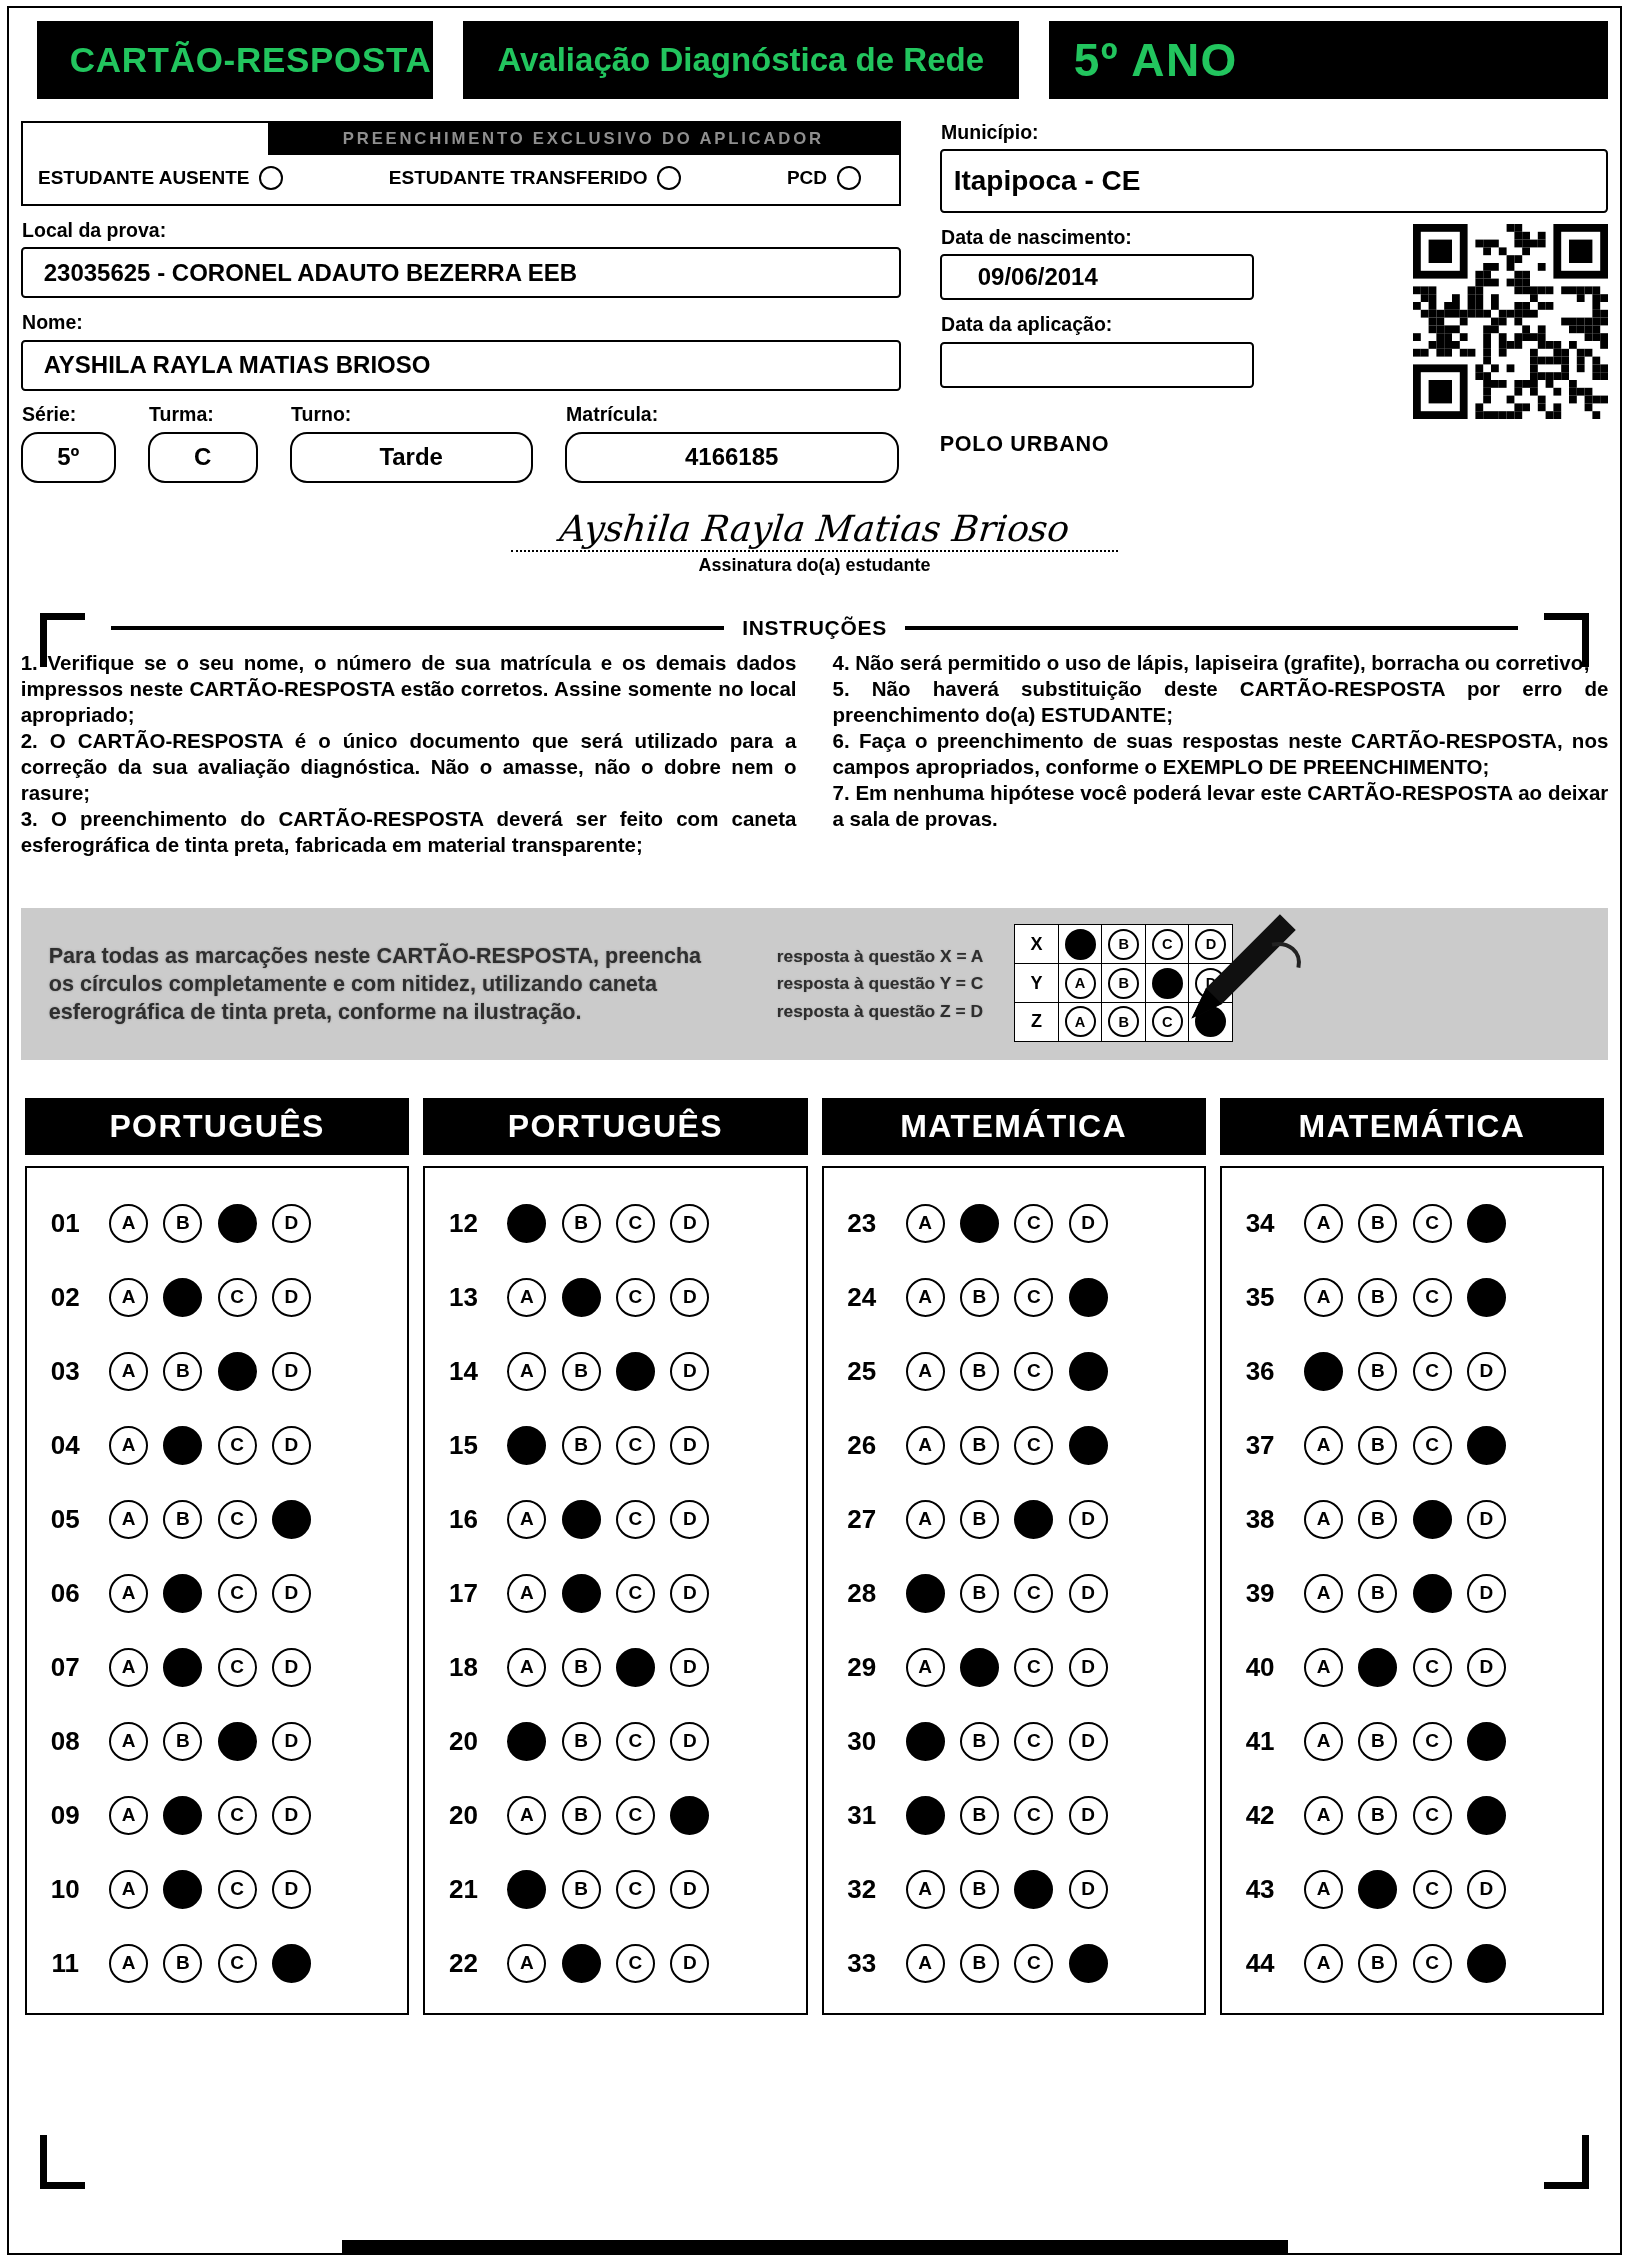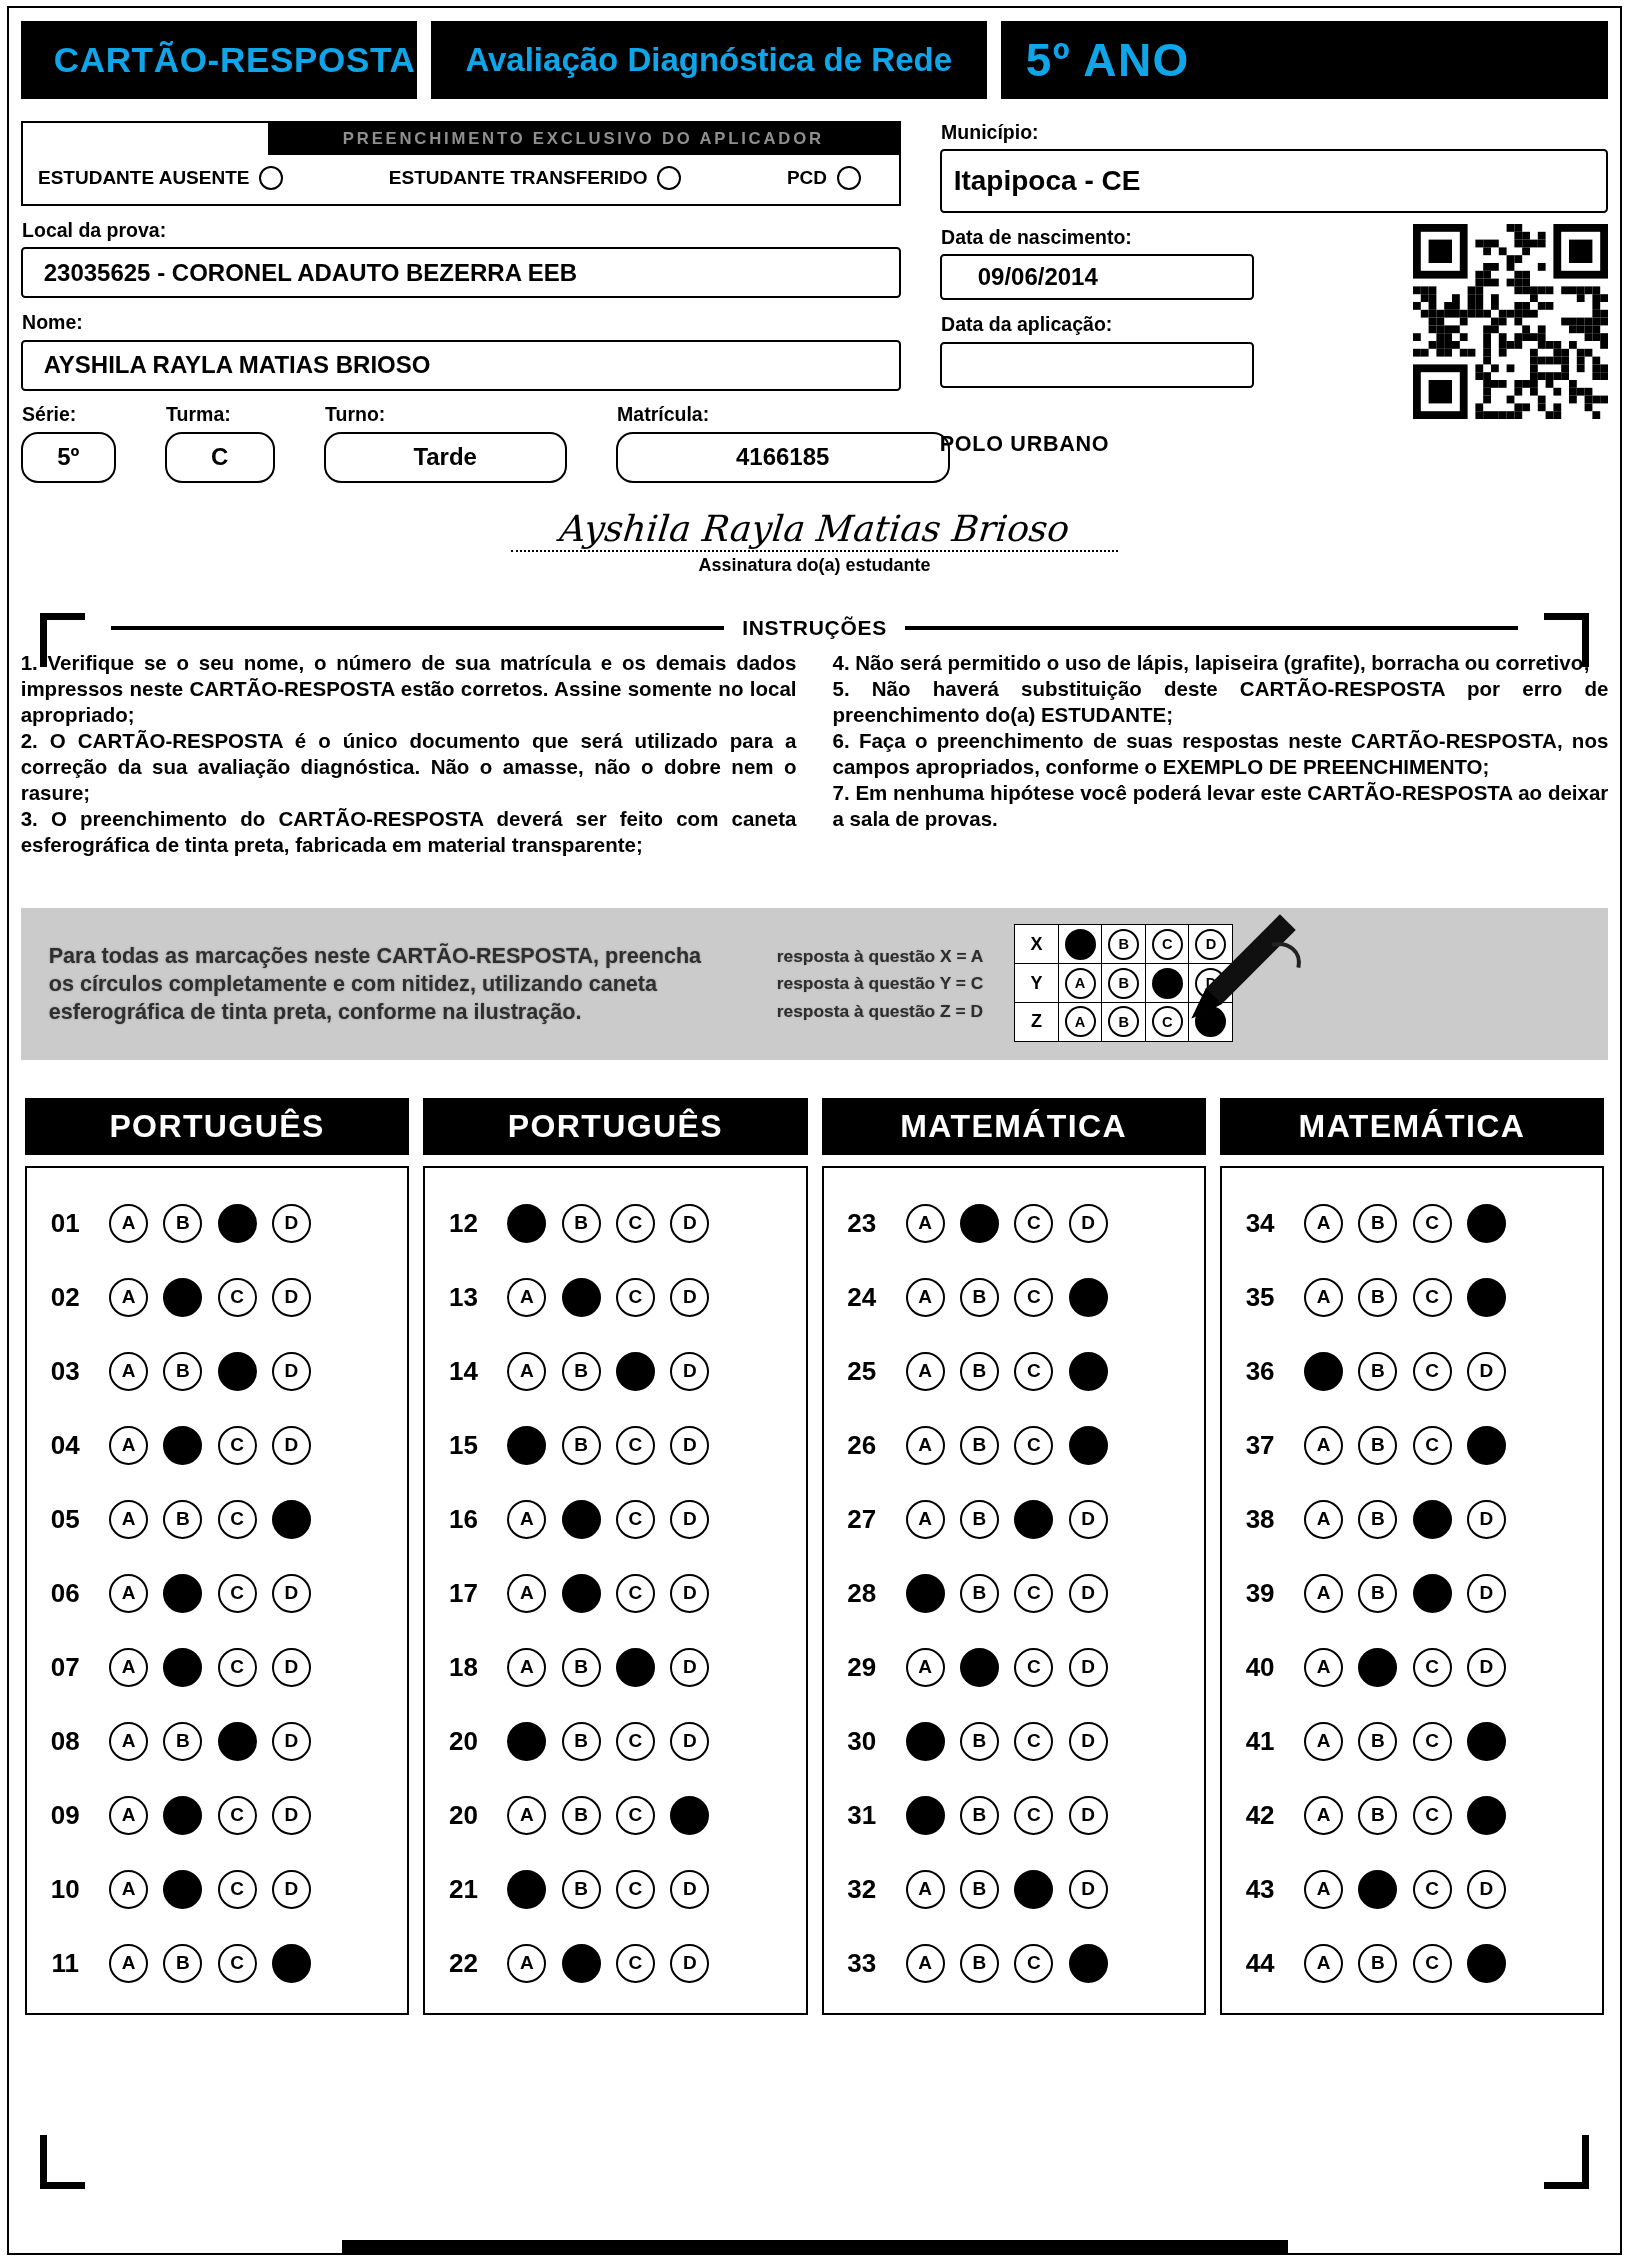--- a/index.html
+++ b/index.html
@@ -4,21 +4,21 @@
 <style>
   * { box-sizing: border-box; }
   html, body { margin:0; padding:0; background:#ffffff; }
   .page { position:relative; width:1629px; height:2261px; background:#fff; color:#000;
           font-family:"Liberation Sans", sans-serif; overflow:hidden; }
   .frame { position:absolute; left:7px; top:5.6px; right:7px; bottom:5.6px; border:2.8px solid #000; pointer-events:none; }
   .content { position:absolute; left:9.7px; top:8.3px; right:9.7px; bottom:8.3px; padding:12.5px 11px; }
 
   
   .header { display:flex; gap:14px; height:78px; }
-  .hdr-box { background:#000; color:#0ea5e9; font-weight:bold; display:flex; align-items:center; }
+  .hdr-box { background:#000; color:#22c55e; font-weight:bold; display:flex; align-items:center;margin-left:16px; }
   .hdr-title { width:396px; padding-left:33px; font-size:35px; letter-spacing:0.7px; }
   .hdr-subtitle { width:556px; justify-content:center; font-size:33px; }
   .hdr-grade { flex:1; padding-left:25px; font-size:46px; letter-spacing:1.4px; }
 
   
   .top-form { display:flex; gap:39px; margin-top:22px; }
   .left-col { width:880px; }
   .right-col { flex:1; }
 
   .applicator-box { border:2.1px solid #000; }
@@ -26,21 +26,21 @@
              text-align:center; padding:6.3px 0; font-weight:bold; }
   .app-opts { display:flex; align-items:center; justify-content:space-between; padding:11px 38px 14px 15.3px; }
   .app-opt { display:flex; align-items:center; gap:9.7px; font-weight:bold; font-size:19px; }
   .app-circle { width:24px; height:24px; border:2.1px solid #000; border-radius:50%; display:inline-block; background:#fff; }
 
   .flabel { font-weight:bold; font-size:19.5px; margin:12.5px 1.4px 5.6px; display:block; }
   .flabel.first { margin-top:0; }
   .fbox { border:2.1px solid #000; border-radius:4.2px; height:51px; display:flex; align-items:center;
           padding-left:21px; font-weight:bold; font-size:24px; background:#fff; }
 
-  .small-row { display:flex; gap:49px; }
+  .small-row { display:flex; gap:32px; }
   .scol .fbox { justify-content:center; padding-left:0;border-radius:17px; }
   .w-serie { width:95px; } .w-turma { width:110px; } .w-turno { width:243px; } .w-matricula { width:334px; }
 
   .municipio-box { height:64px; font-size:28px; padding-left:12px; }
   .right-lower { display:flex; }
   .right-stack { width:330px; }
   .date-box { height:46px; width:314px; font-size:24px; padding-left:36px; }
   .polo { font-weight:bold; font-size:21.6px; margin-top:43px; letter-spacing:0.7px; }
   .qr { margin-left:auto; margin-top:11px; width:195px; height:195px; }
 

